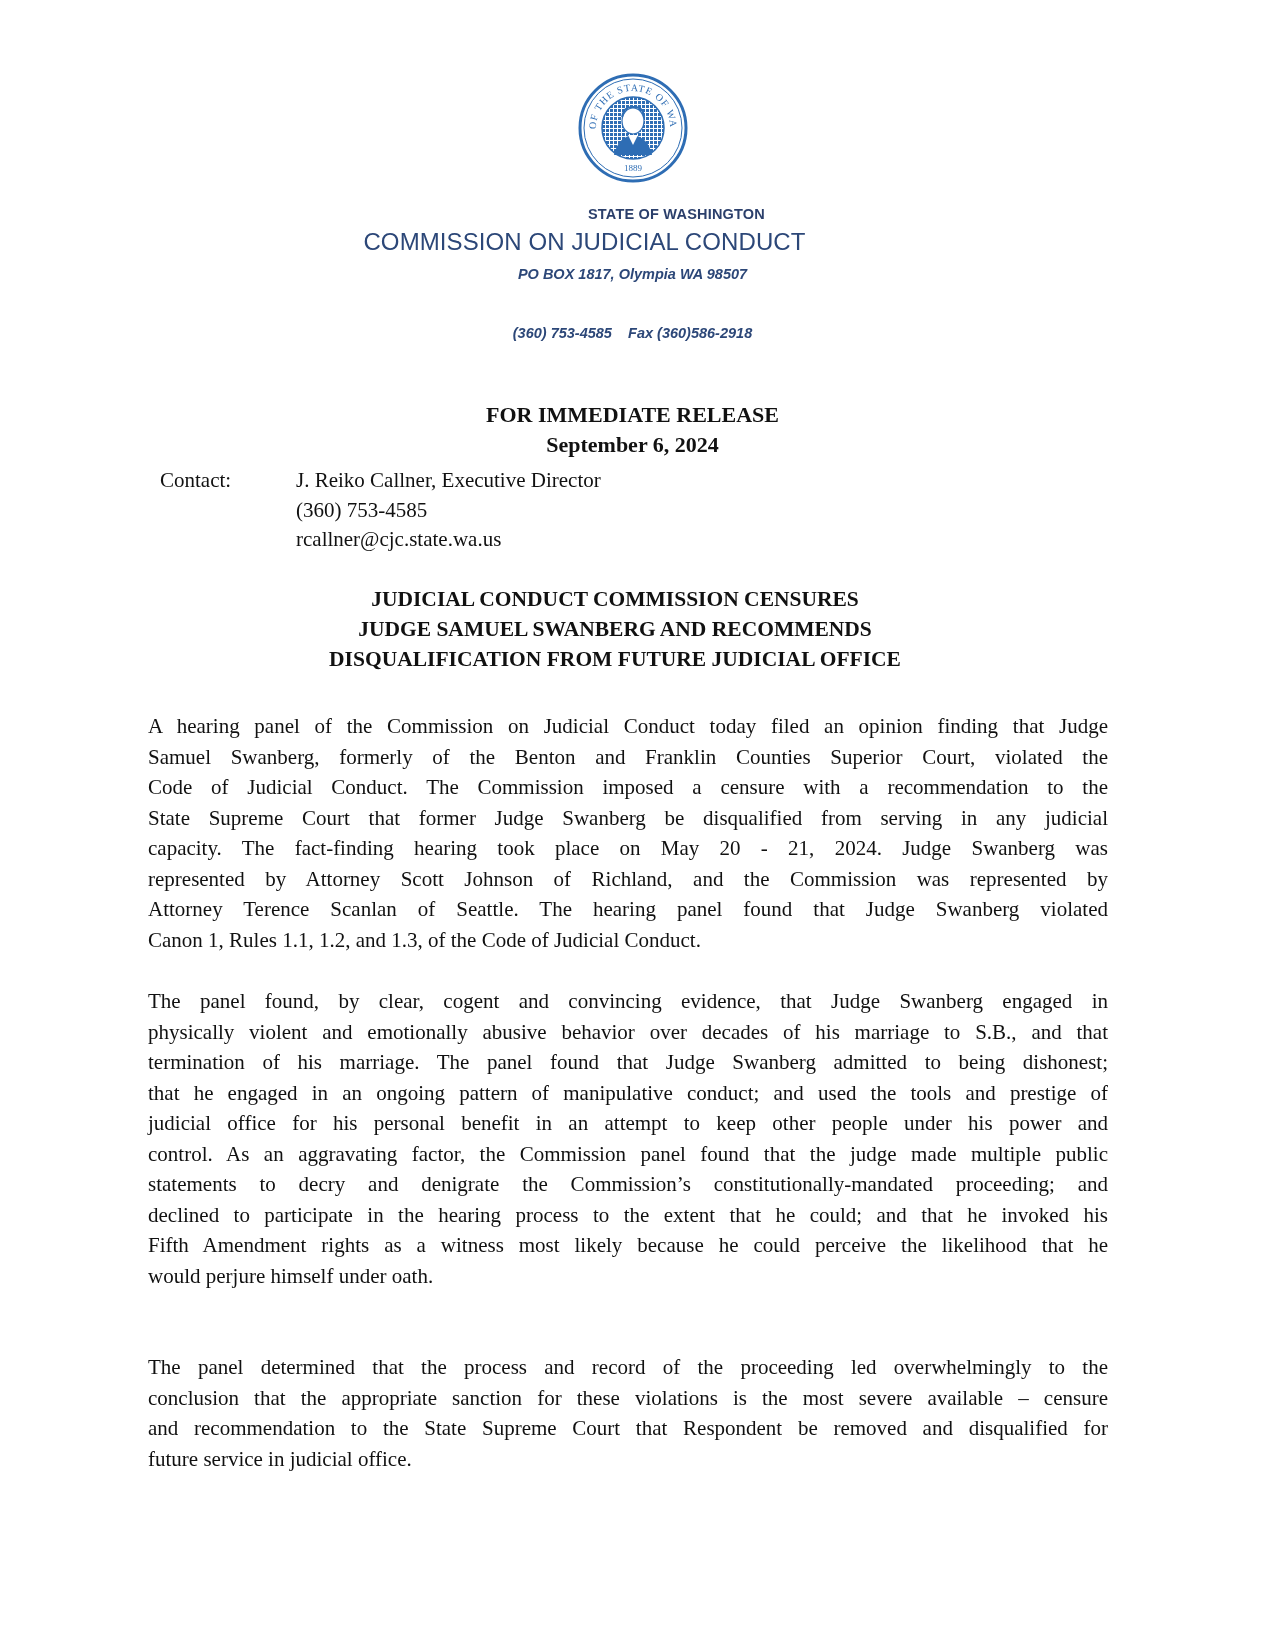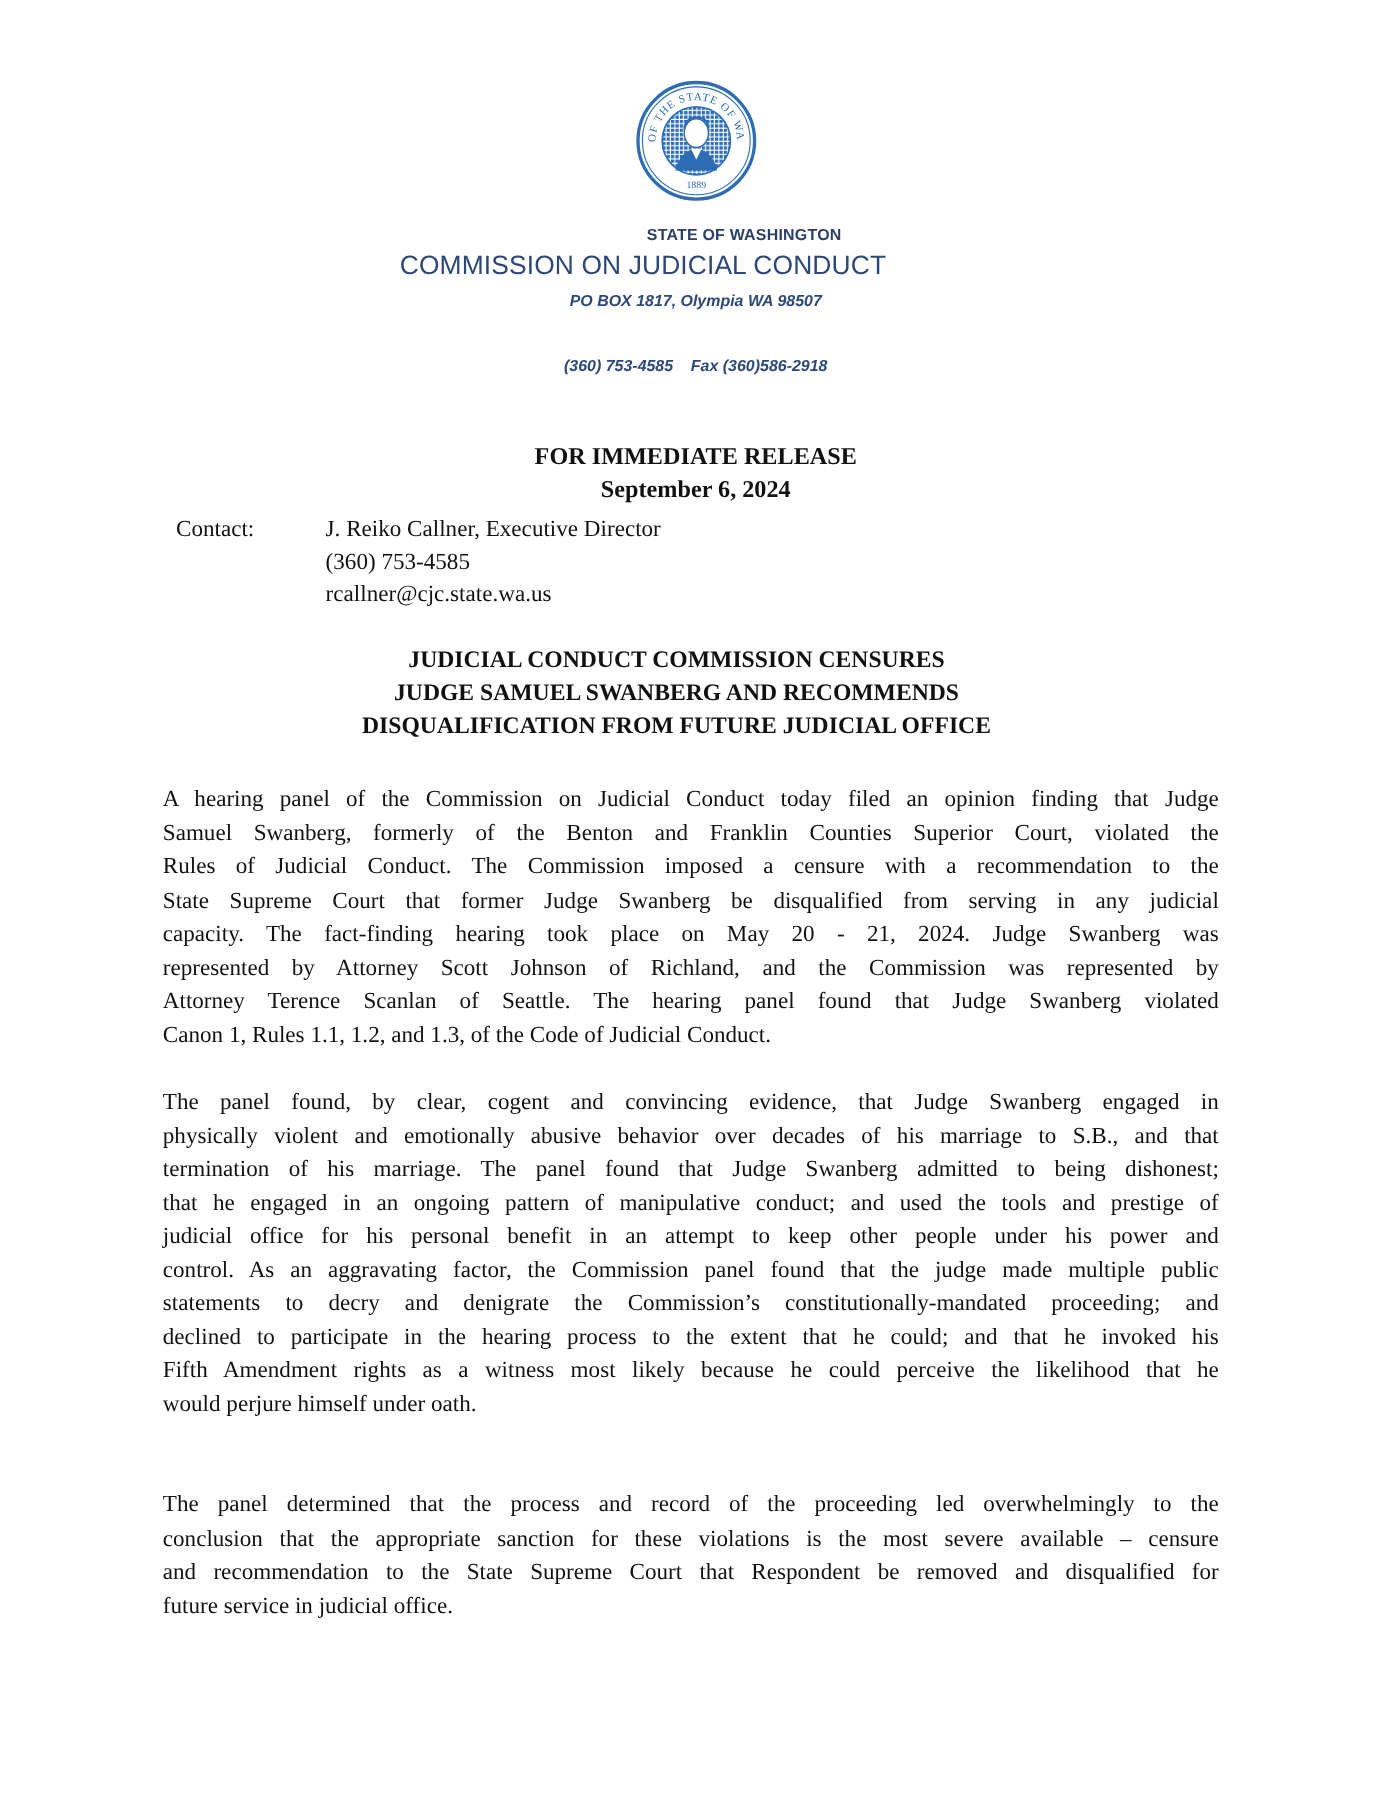--- a/index.html
+++ b/index.html
@@ -70,21 +70,21 @@
 
 <div class="headline">
   <div>JUDICIAL CONDUCT COMMISSION CENSURES</div>
   <div>JUDGE SAMUEL SWANBERG AND RECOMMENDS</div>
   <div>DISQUALIFICATION FROM FUTURE JUDICIAL OFFICE</div>
 </div>
 
 <div class="para p1">
   <span class="ln">A hearing panel of the Commission on Judicial Conduct today filed an opinion finding that Judge</span>
   <span class="ln">Samuel Swanberg, formerly of the Benton and Franklin Counties Superior Court, violated the</span>
-  <span class="ln">Rules of Judicial Conduct.  The Commission imposed a censure with a recommendation to the</span>
+  <span class="ln">Code of Judicial Conduct.  The Commission imposed a censure with a recommendation to the</span>
   <span class="ln">State Supreme Court that former Judge Swanberg be disqualified from serving in any judicial</span>
   <span class="ln">capacity.  The fact-finding hearing took place on May 20 - 21, 2024. Judge Swanberg was</span>
   <span class="ln">represented by Attorney Scott Johnson of Richland, and the Commission was represented by</span>
   <span class="ln">Attorney Terence Scanlan of Seattle.  The hearing panel found that Judge Swanberg violated</span>
   <span class="ln last">Canon 1, Rules 1.1, 1.2, and 1.3, of the Code of Judicial Conduct.</span>
 </div>
 
 <div class="para p2">
   <span class="ln">The panel found, by clear, cogent and convincing evidence, that Judge Swanberg engaged in</span>
   <span class="ln">physically violent and emotionally abusive behavior over decades of his marriage to S.B., and that</span>

